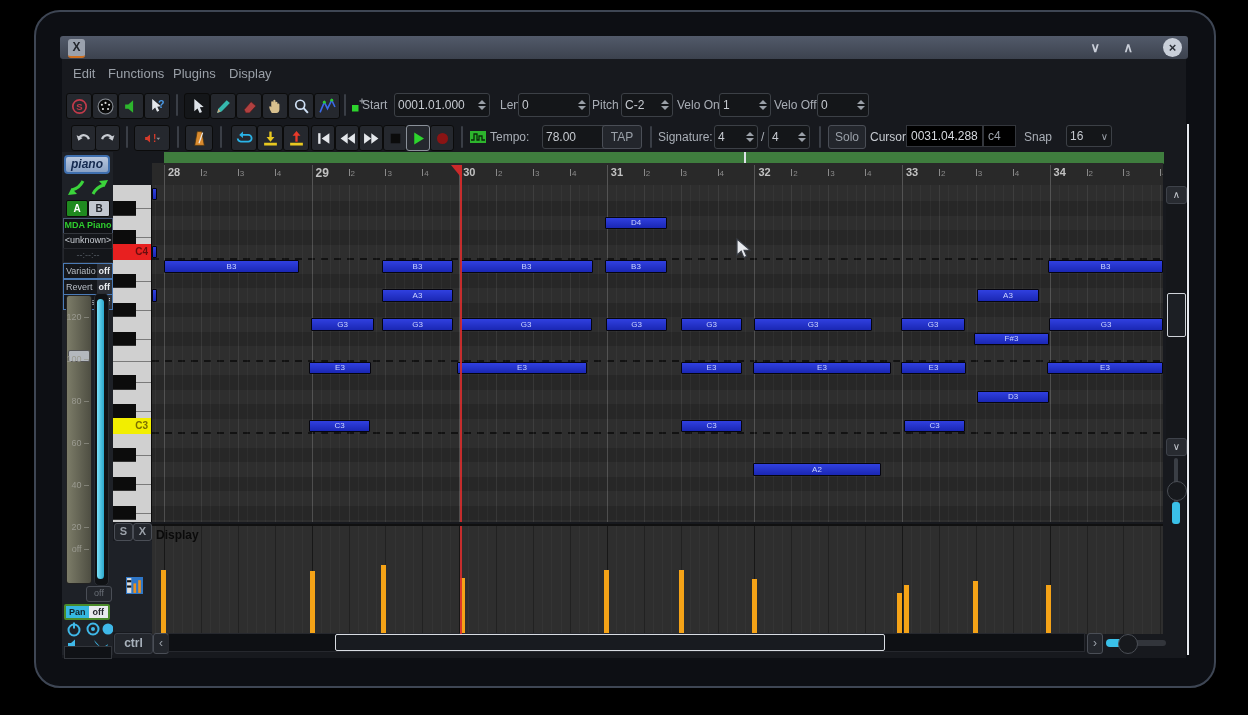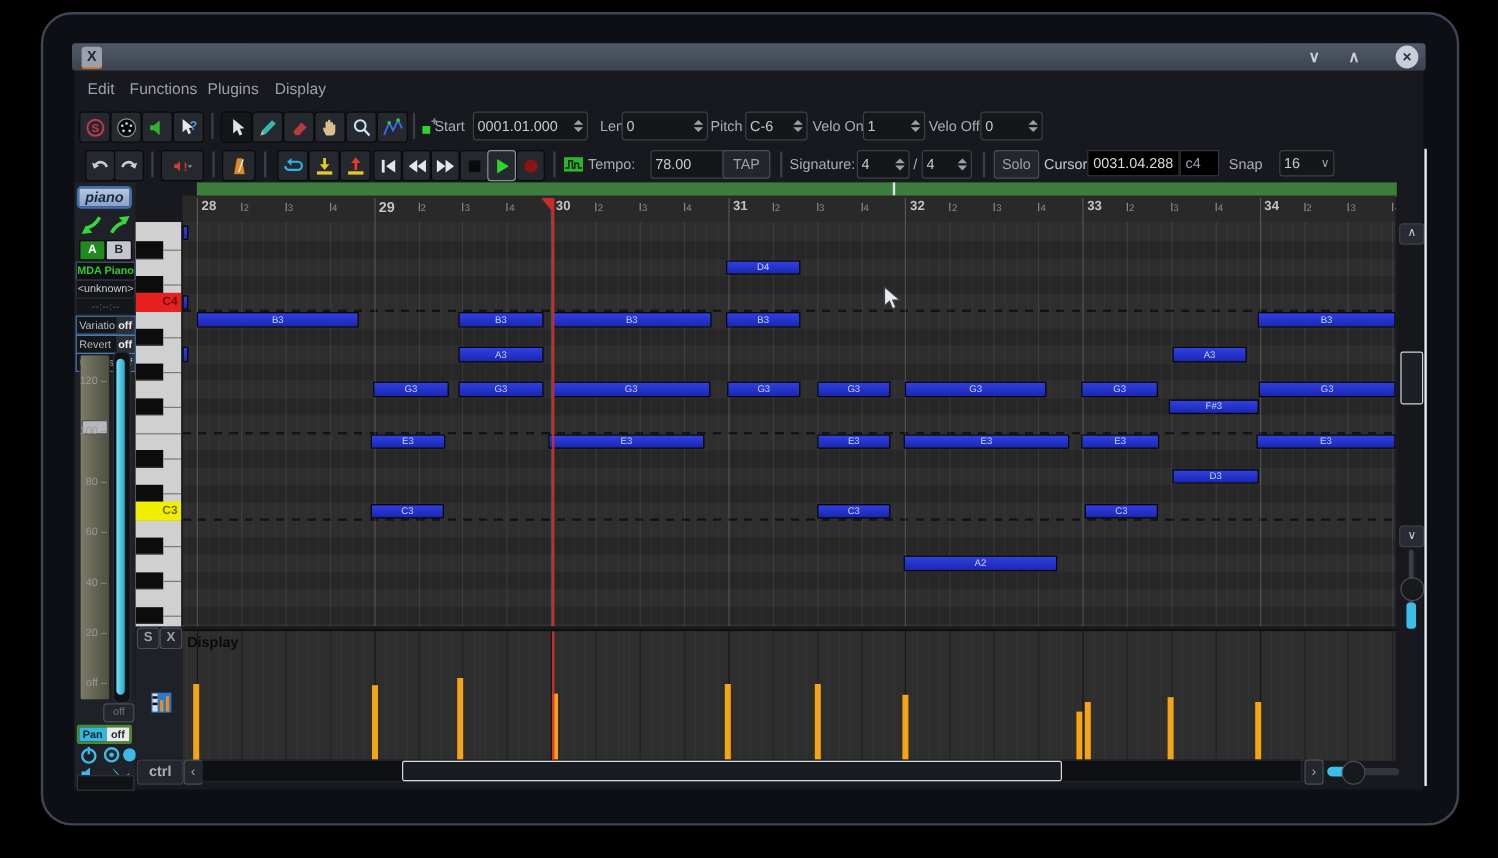--- a/index.html
+++ b/index.html
@@ -171,21 +171,21 @@
     <div class="lbl" style="position: absolute; left: 438px; top: 8px;">Len</div>
     <div class="spin" style="position: absolute; left: 456px; top: 3px; width: 72px; height: 24px;">
       <div class="val" style="position: static;">0</div>
       <div class="chev">
         <i class="up"></i>
         <i class="dn"></i>
       </div>
     </div>
     <div class="lbl" style="position: absolute; left: 530px; top: 8px;">Pitch</div>
     <div class="spin" style="position: absolute; left: 559px; top: 3px; width: 52px; height: 24px;">
-      <div class="val" style="position: static;">C-6</div>
+      <div class="val" style="position: static;">C-2</div>
       <div class="chev">
         <i class="up"></i>
         <i class="dn"></i>
       </div>
     </div>
     <div class="lbl" style="position: absolute; left: 615px; top: 8px;">Velo On</div>
     <div class="spin" style="position: absolute; left: 657px; top: 3px; width: 52px; height: 24px;">
       <div class="val" style="position: static;">1</div>
       <div class="chev">
         <i class="up"></i>
@@ -771,21 +771,21 @@
   background:linear-gradient(90deg,#7c7c68,#4e4e42);border:1px solid #222;border-radius:3px;"></div>
 <div class="abs" style="left:68px;top:350px;width:20px;height:10px;
   background:#b4b8be;border-radius:2px;border:1px solid #555;"></div>
 <div class="abs" id="scale-labels" style="left:62px;top:152px;width:51px;height:503px;pointer-events:none;">
     <div style="position: absolute; right: 24px; top: 160px; color: rgb(154, 154, 144); font-size: 9px;">120 –</div>
     <div style="position: absolute; right: 24px; top: 202px; color: rgb(154, 154, 144); font-size: 9px;">100 –</div>
     <div style="position: absolute; right: 24px; top: 244px; color: rgb(154, 154, 144); font-size: 9px;">80 –</div>
     <div style="position: absolute; right: 24px; top: 286px; color: rgb(154, 154, 144); font-size: 9px;">60 –</div>
     <div style="position: absolute; right: 24px; top: 328px; color: rgb(154, 154, 144); font-size: 9px;">40 –</div>
     <div style="position: absolute; right: 24px; top: 370px; color: rgb(154, 154, 144); font-size: 9px;">20 –</div>
-    <div style="position: absolute; right: 24px; top: 412px; color: rgb(154, 154, 144); font-size: 9px;">off –</div>
+    <div style="position: absolute; right: 24px; top: 392px; color: rgb(154, 154, 144); font-size: 9px;">off –</div>
   </div>
 <div class="abs" style="left:94px;top:293px;width:13px;height:291px;
   background:#101215;border-radius:5px;border:1px solid #2a2d33;"></div>
 <div class="abs" style="left:97px;top:299px;width:7px;height:280px;
   background:linear-gradient(90deg,#7ae0f8,#2ba8cc);border-radius:4px;"></div>
 
 <div class="abs pushbtn" style="left:86px;top:586px;width:24px;height:14px;
   font-size:9px;line-height:13px;color:#6a6f77;">off</div>
 <div class="abs" style="left:64px;top:604px;width:46px;height:16px;
   border:2px solid #4a8a2a;border-radius:2px;display:flex;box-sizing:border-box;overflow:hidden;">

